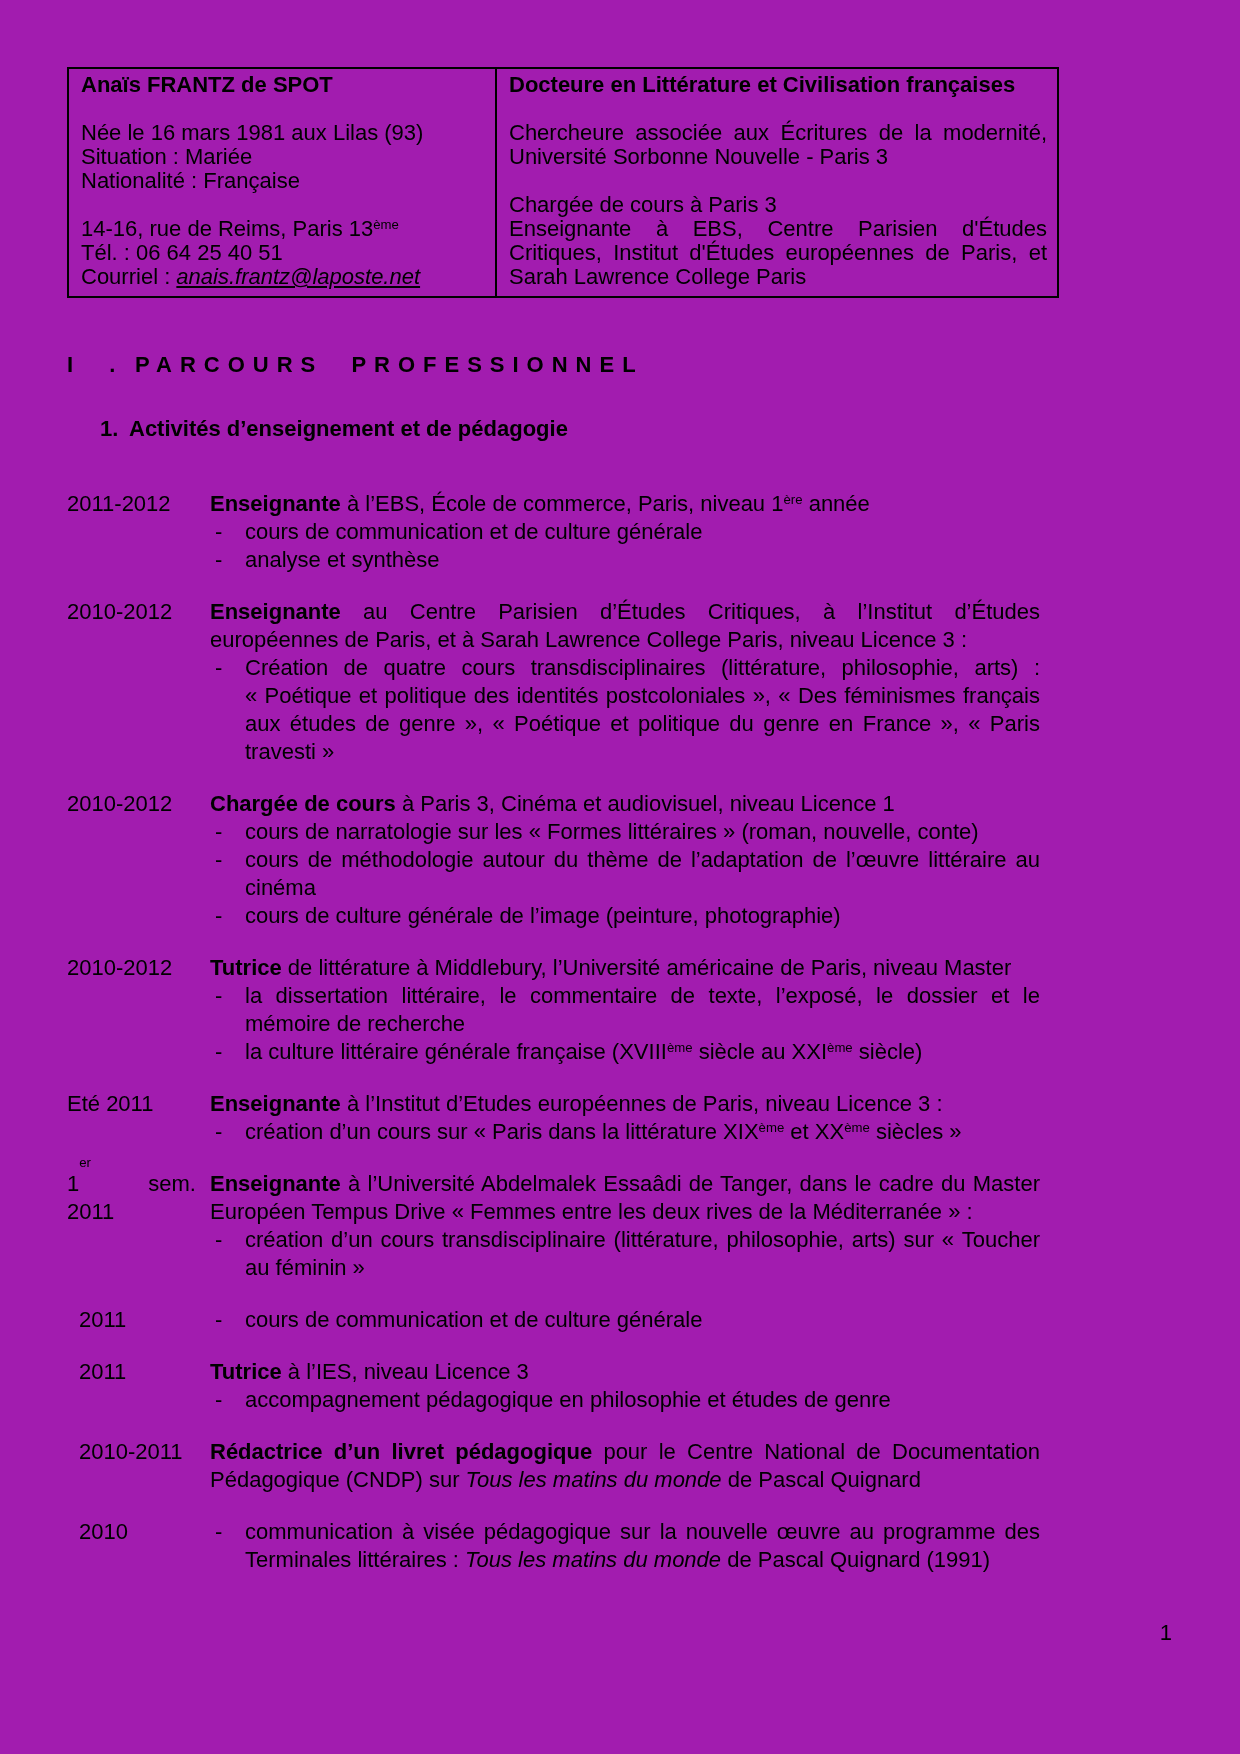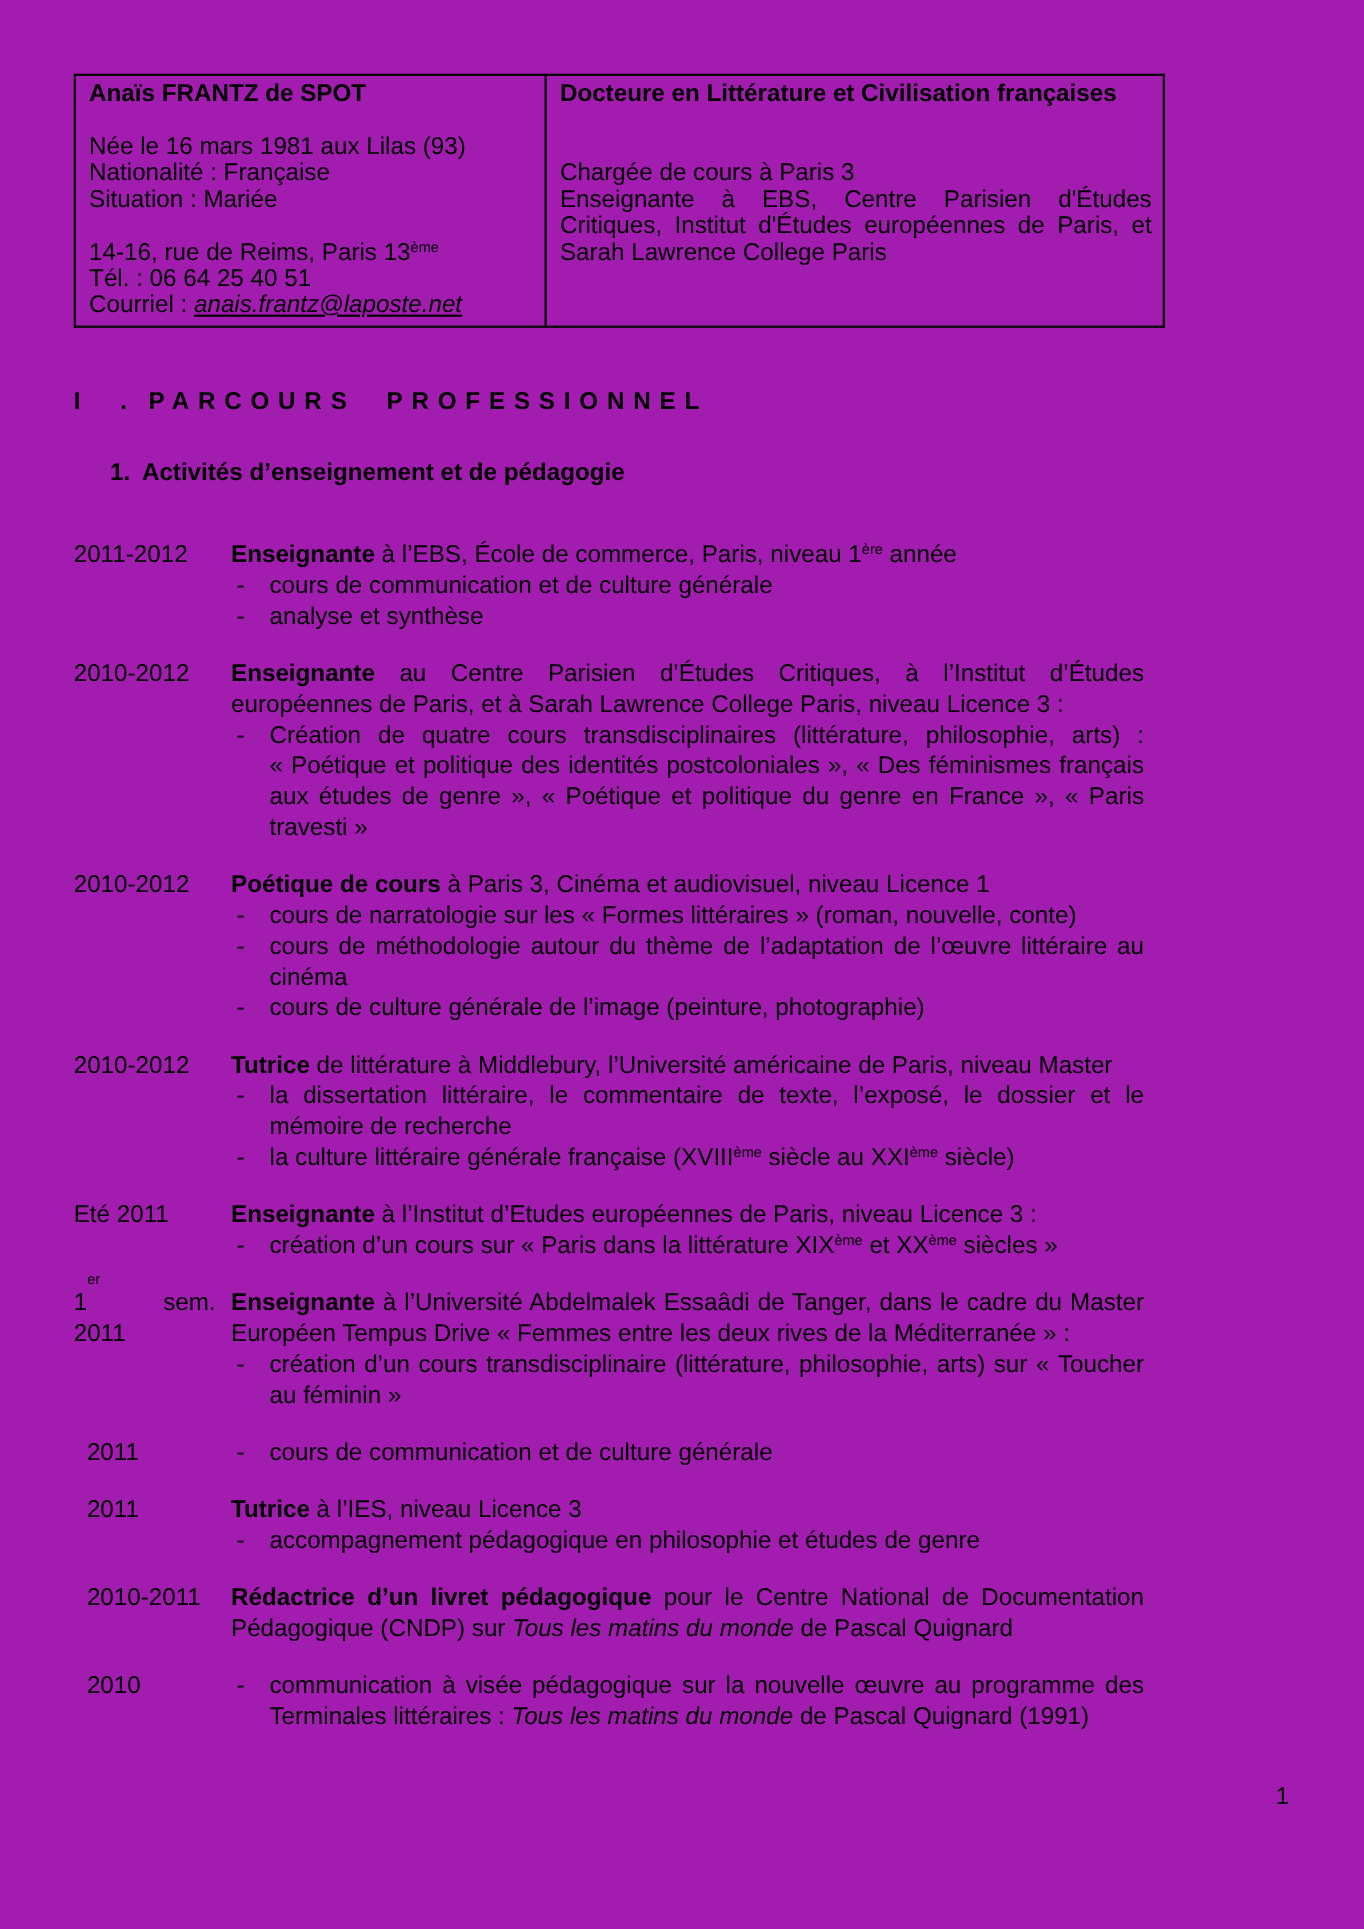--- a/index.html
+++ b/index.html
@@ -60,32 +60,33 @@
 </head>
 <body>
 
 <div class="page">
 
   <div class="header-table">
     <div class="ht-cell ht-left">
       <div class="b">Anaïs FRANTZ de SPOT</div>
       <div class="blank"></div>
       <div>Née le 16 mars 1981 aux Lilas (93)</div>
+      <div>Situation : Mariée</div>
       <div>Nationalité : Française</div>
-      <div>Situation : Mariée</div>
       <div class="blank"></div>
       <div><span>14-16, rue de Reims, Paris 13</span><sup>ème</sup></div>
       <div>Tél. : 06 64 25 40 51</div>
       <div>
         <span>Courriel : </span><span class="u">anais.frantz@laposte.net</span>
       </div>
     </div>
     <div class="ht-cell ht-right">
       <div class="b">Docteure en Littérature et Civilisation françaises</div>
       <div class="blank"></div>
+      <div class="just">Chercheure associée aux Écritures de la modernité, Université Sorbonne Nouvelle - Paris 3</div>
       <div class="blank"></div>
       <div>Chargée de cours à Paris 3</div>
       <div class="just">Enseignante à EBS, Centre Parisien d'Études Critiques, Institut d'Études européennes de Paris, et Sarah Lawrence College Paris</div>
     </div>
   </div>
 
   <div class="section-heading">
     <span class="sh-numeral">I .</span>
     <span>PARCOURS PROFESSIONNEL</span>
   </div>
@@ -124,21 +125,21 @@
             <div class="btext"><span>Création de quatre cours transdisciplinaires (littérature, philosophie, arts) : «&nbsp;Poétique et politique des identités postcoloniales&nbsp;», «&nbsp;Des féminismes français aux études de genre&nbsp;», «&nbsp;Poétique et politique du genre en France&nbsp;», «&nbsp;Paris travesti&nbsp;»</span></div>
           </div>
         </div>
   </div>
 
   <div class="entry">
     <div class="entry-date">
           <div class="date-line"><span>2010-2012</span></div>
         </div>
     <div class="entry-desc">
-      <div class="entry-body"><span class="b">Poétique de cours</span><span> à Paris 3, Cinéma et audiovisuel, niveau Licence 1</span></div>
+      <div class="entry-body"><span class="b">Chargée de cours</span><span> à Paris 3, Cinéma et audiovisuel, niveau Licence 1</span></div>
     <div class="bullet">
             <span class="dash">-</span>
             <div class="btext"><span>cours de narratologie sur les «&nbsp;Formes littéraires&nbsp;» (roman, nouvelle, conte)</span></div>
           </div>
           <div class="bullet">
             <span class="dash">-</span>
             <div class="btext"><span>cours de méthodologie autour du thème de l’adaptation de l’œuvre littéraire au cinéma</span></div>
           </div>
           <div class="bullet">
             <span class="dash">-</span>

